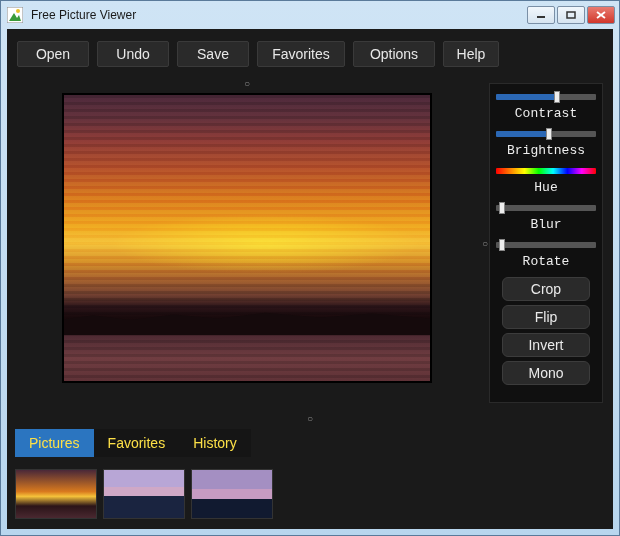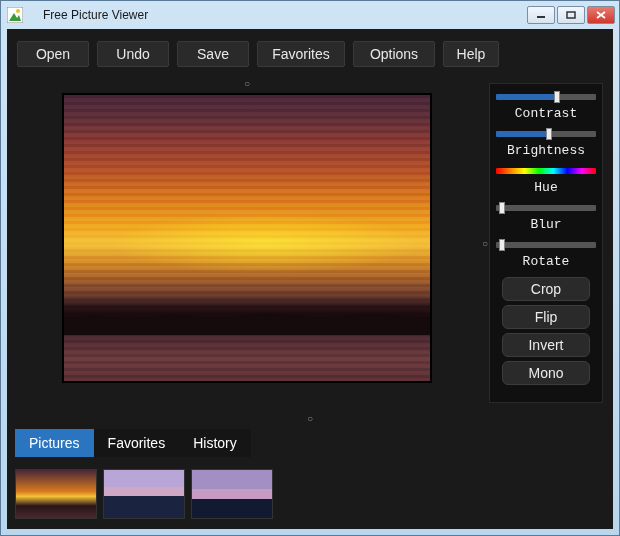--- a/index.html
+++ b/index.html
@@ -12,21 +12,21 @@
 .window {
   width: 620px; height: 536px;
   background: linear-gradient(180deg, #cfe4f5 0%, #b8d6ee 100%);
   border: 1px solid #5a7a9a;
   display: flex; flex-direction: column;
 }
 .titlebar {
   height: 28px;
   display: flex; align-items: center;
   padding: 0 4px 0 6px;
-  gap: 20px;
+  gap: 8px;
 }
 .app-icon { width: 16px; height: 16px; }
 .title-text { font-size: 12px; color: #1a1a1a; flex: 1; }
 .win-controls { display: flex; gap: 2px; }
 .win-btn {
   width: 28px; height: 18px;
   border: 1px solid #7a8fa6;
   border-radius: 2px;
   display: flex; align-items: center; justify-content: center;
   background: linear-gradient(180deg, #f2f7fc, #d6e4f0);
@@ -137,21 +137,21 @@
 .side-dot { position:absolute; left:-14px; color:#888; font-size:10px; }
 
 .bottom-bar {
   padding: 4px 8px 10px 8px;
   display:flex; flex-direction:column; gap:6px;
 }
 .bottom-sep { text-align:center; color:#888; font-size:10px; line-height:8px; }
 .tabs { display:flex; }
 .tab {
   padding: 6px 14px;
-  color:#ffffff; font-size:14px;
+  color:#fde047; font-size:14px;
   background:#151515;
   cursor: default;
 }
 .tab.active { background:#2b75c0; }
 .thumbs { display:flex; gap:6px; padding-top:6px; }
 .thumb {
   width:82px; height:50px; border:1px solid #333; position:relative; overflow:hidden;
 }
 .thumb.a { background: linear-gradient(180deg,#4a2838 0%, #d97a1e 45%, #f5c23a 55%, #2a1418 75%, #4a2830 100%); }
 .thumb.b { background: linear-gradient(180deg,#b8a6d6 0 35%, #cfa8c6 35% 55%, #1a2440 55% 100%); }

